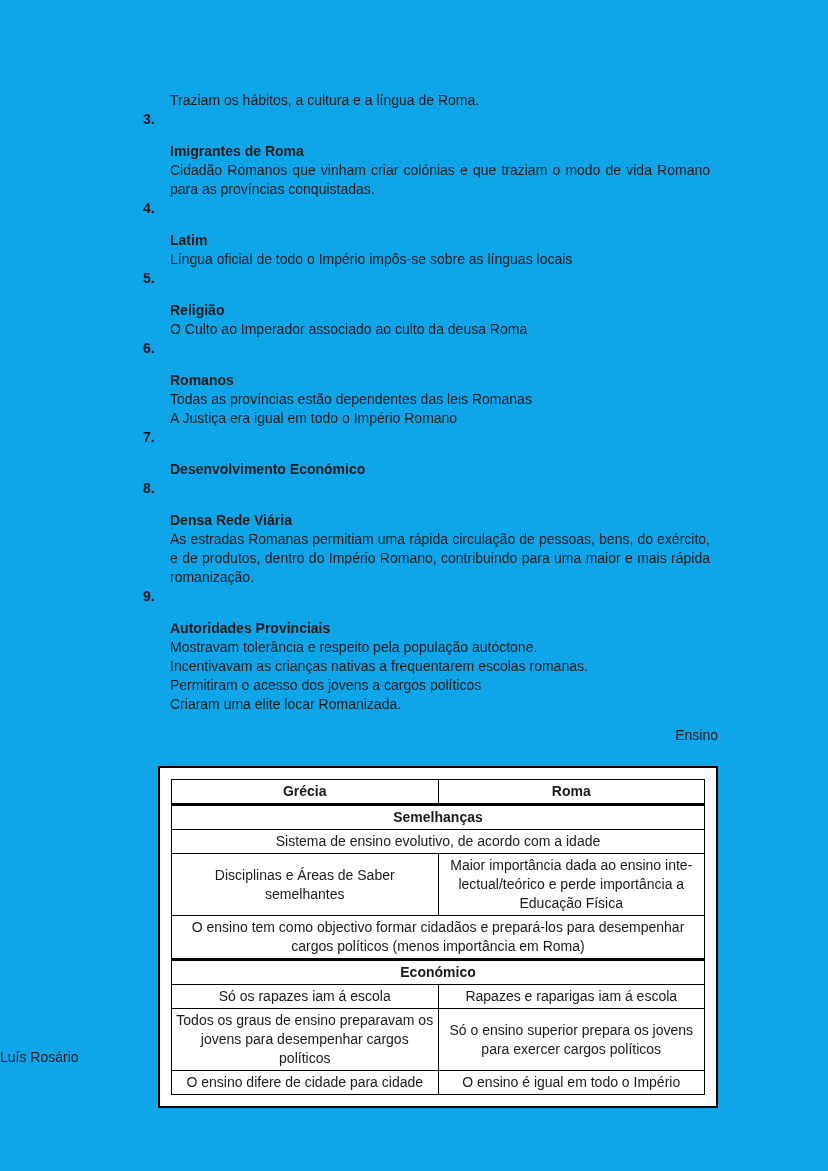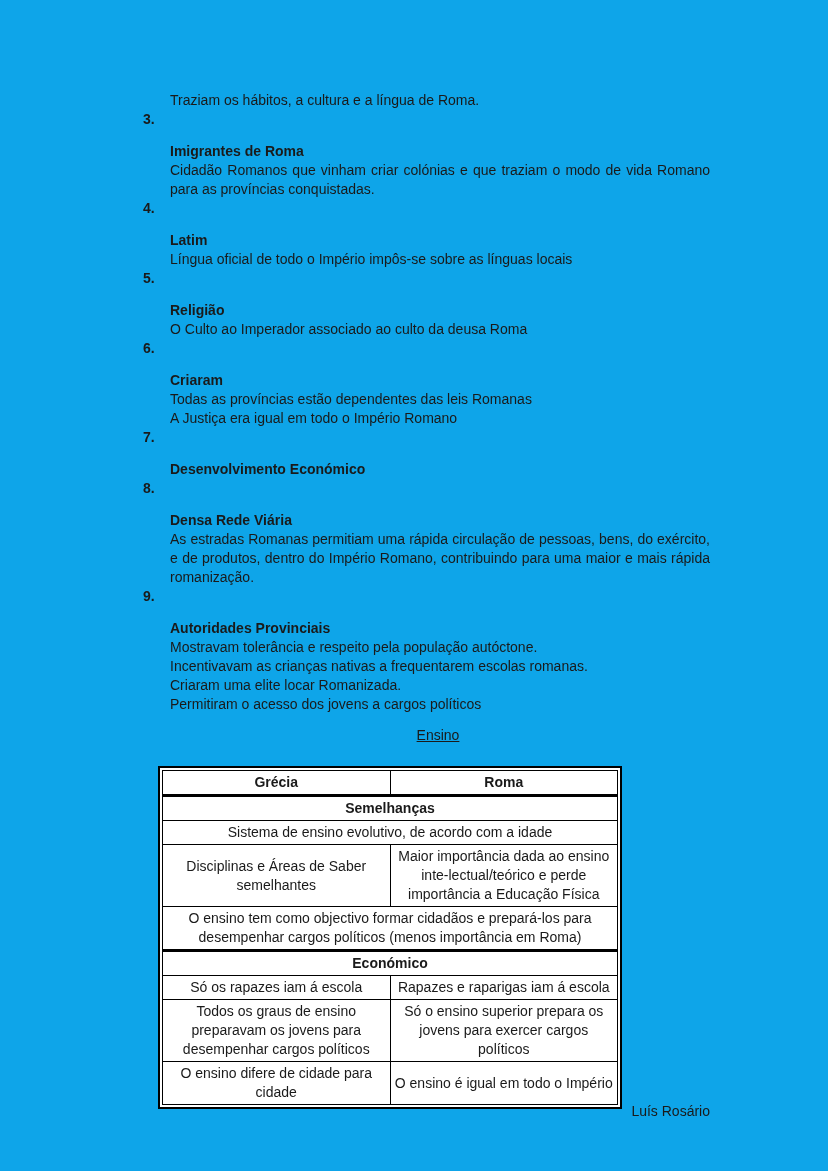--- a/index.html
+++ b/index.html
@@ -25,29 +25,28 @@
     flex: 0 0 27px;
     font-weight: 700;
   }
   .list-item .item-body { width: 540px; margin-top: 32px; }
   .item-title { font-weight: 700; }
   .line { }
   .justify { text-align: justify; }
   .section-heading {
     margin: 12px 0 0 158px;
     width: 560px;
-    text-align: center;
-    text-decoration: underline;
+    text-align: right;
   }
   .table-wrap {
     margin: 21px 0 0 158px;
-    width: 464px;
+    width: 560px;
     box-sizing: border-box;
     border: 2px solid #000000;
-    padding: 2px;
+    padding: 11px;
     background: #ffffff;
   }
   .ensino-table {
     width: 100%;
     border-collapse: collapse;
     font-size: 14px;
     line-height: 19px;
     color: #1a1a1a;
   }
   .ensino-table th, .ensino-table td {
@@ -55,24 +54,24 @@
     text-align: center;
     padding: 2px 4px;
     font-weight: 400;
   }
   .ensino-table th { font-weight: 700; }
   .ensino-table .bold { font-weight: 700; }
   .ensino-table tr.thick-sep th,
   .ensino-table tr.thick-sep td { border-bottom: 3px solid #000000; }
   .page-footer {
     position: absolute;
-    top: 1102px;
+    top: 1048px;
     left: 0;
     width: 710px;
-    text-align: right;
+    text-align: left;
   }
 </style>
 </head>
 <body>
 
 <div class="page">
 
   <div class="intro-line">Traziam os hábitos, a cultura e a língua de Roma.</div>
 
   <div class="doc-list">
@@ -97,21 +96,21 @@
       <div class="num">5.</div>
       <div class="item-body">
         <div class="item-title">Religião</div>
         <div class="line">O Culto ao Imperador associado ao culto da deusa Roma</div>
       </div>
     </div>
 
     <div class="list-item">
       <div class="num">6.</div>
       <div class="item-body">
-        <div class="item-title">Criaram</div>
+        <div class="item-title">Romanos</div>
         <div class="line">Todas as províncias estão dependentes das leis Romanas</div>
         <div class="line">A Justiça era igual em todo o Império Romano</div>
       </div>
     </div>
 
     <div class="list-item">
       <div class="num">7.</div>
       <div class="item-body">
         <div class="item-title">Desenvolvimento Económico</div>
       </div>
@@ -124,22 +123,22 @@
         <div class="line justify">As estradas Romanas permitiam uma rápida circulação de pessoas, bens, do exército, e de produtos, dentro do Império Romano, contribuindo para uma maior e mais rápida romanização.</div>
       </div>
     </div>
 
     <div class="list-item">
       <div class="num">9.</div>
       <div class="item-body">
         <div class="item-title">Autoridades Provinciais</div>
         <div class="line">Mostravam tolerância e respeito pela população autóctone.</div>
         <div class="line">Incentivavam as crianças nativas a frequentarem escolas romanas.</div>
+        <div class="line">Permitiram o acesso dos jovens a cargos políticos</div>
         <div class="line">Criaram uma elite locar Romanizada.</div>
-        <div class="line">Permitiram o acesso dos jovens a cargos políticos</div>
       </div>
     </div>
 
   </div>
 
   <div class="section-heading">Ensino</div>
 
   <div class="table-wrap">
     <table class="ensino-table">
       <tbody>

